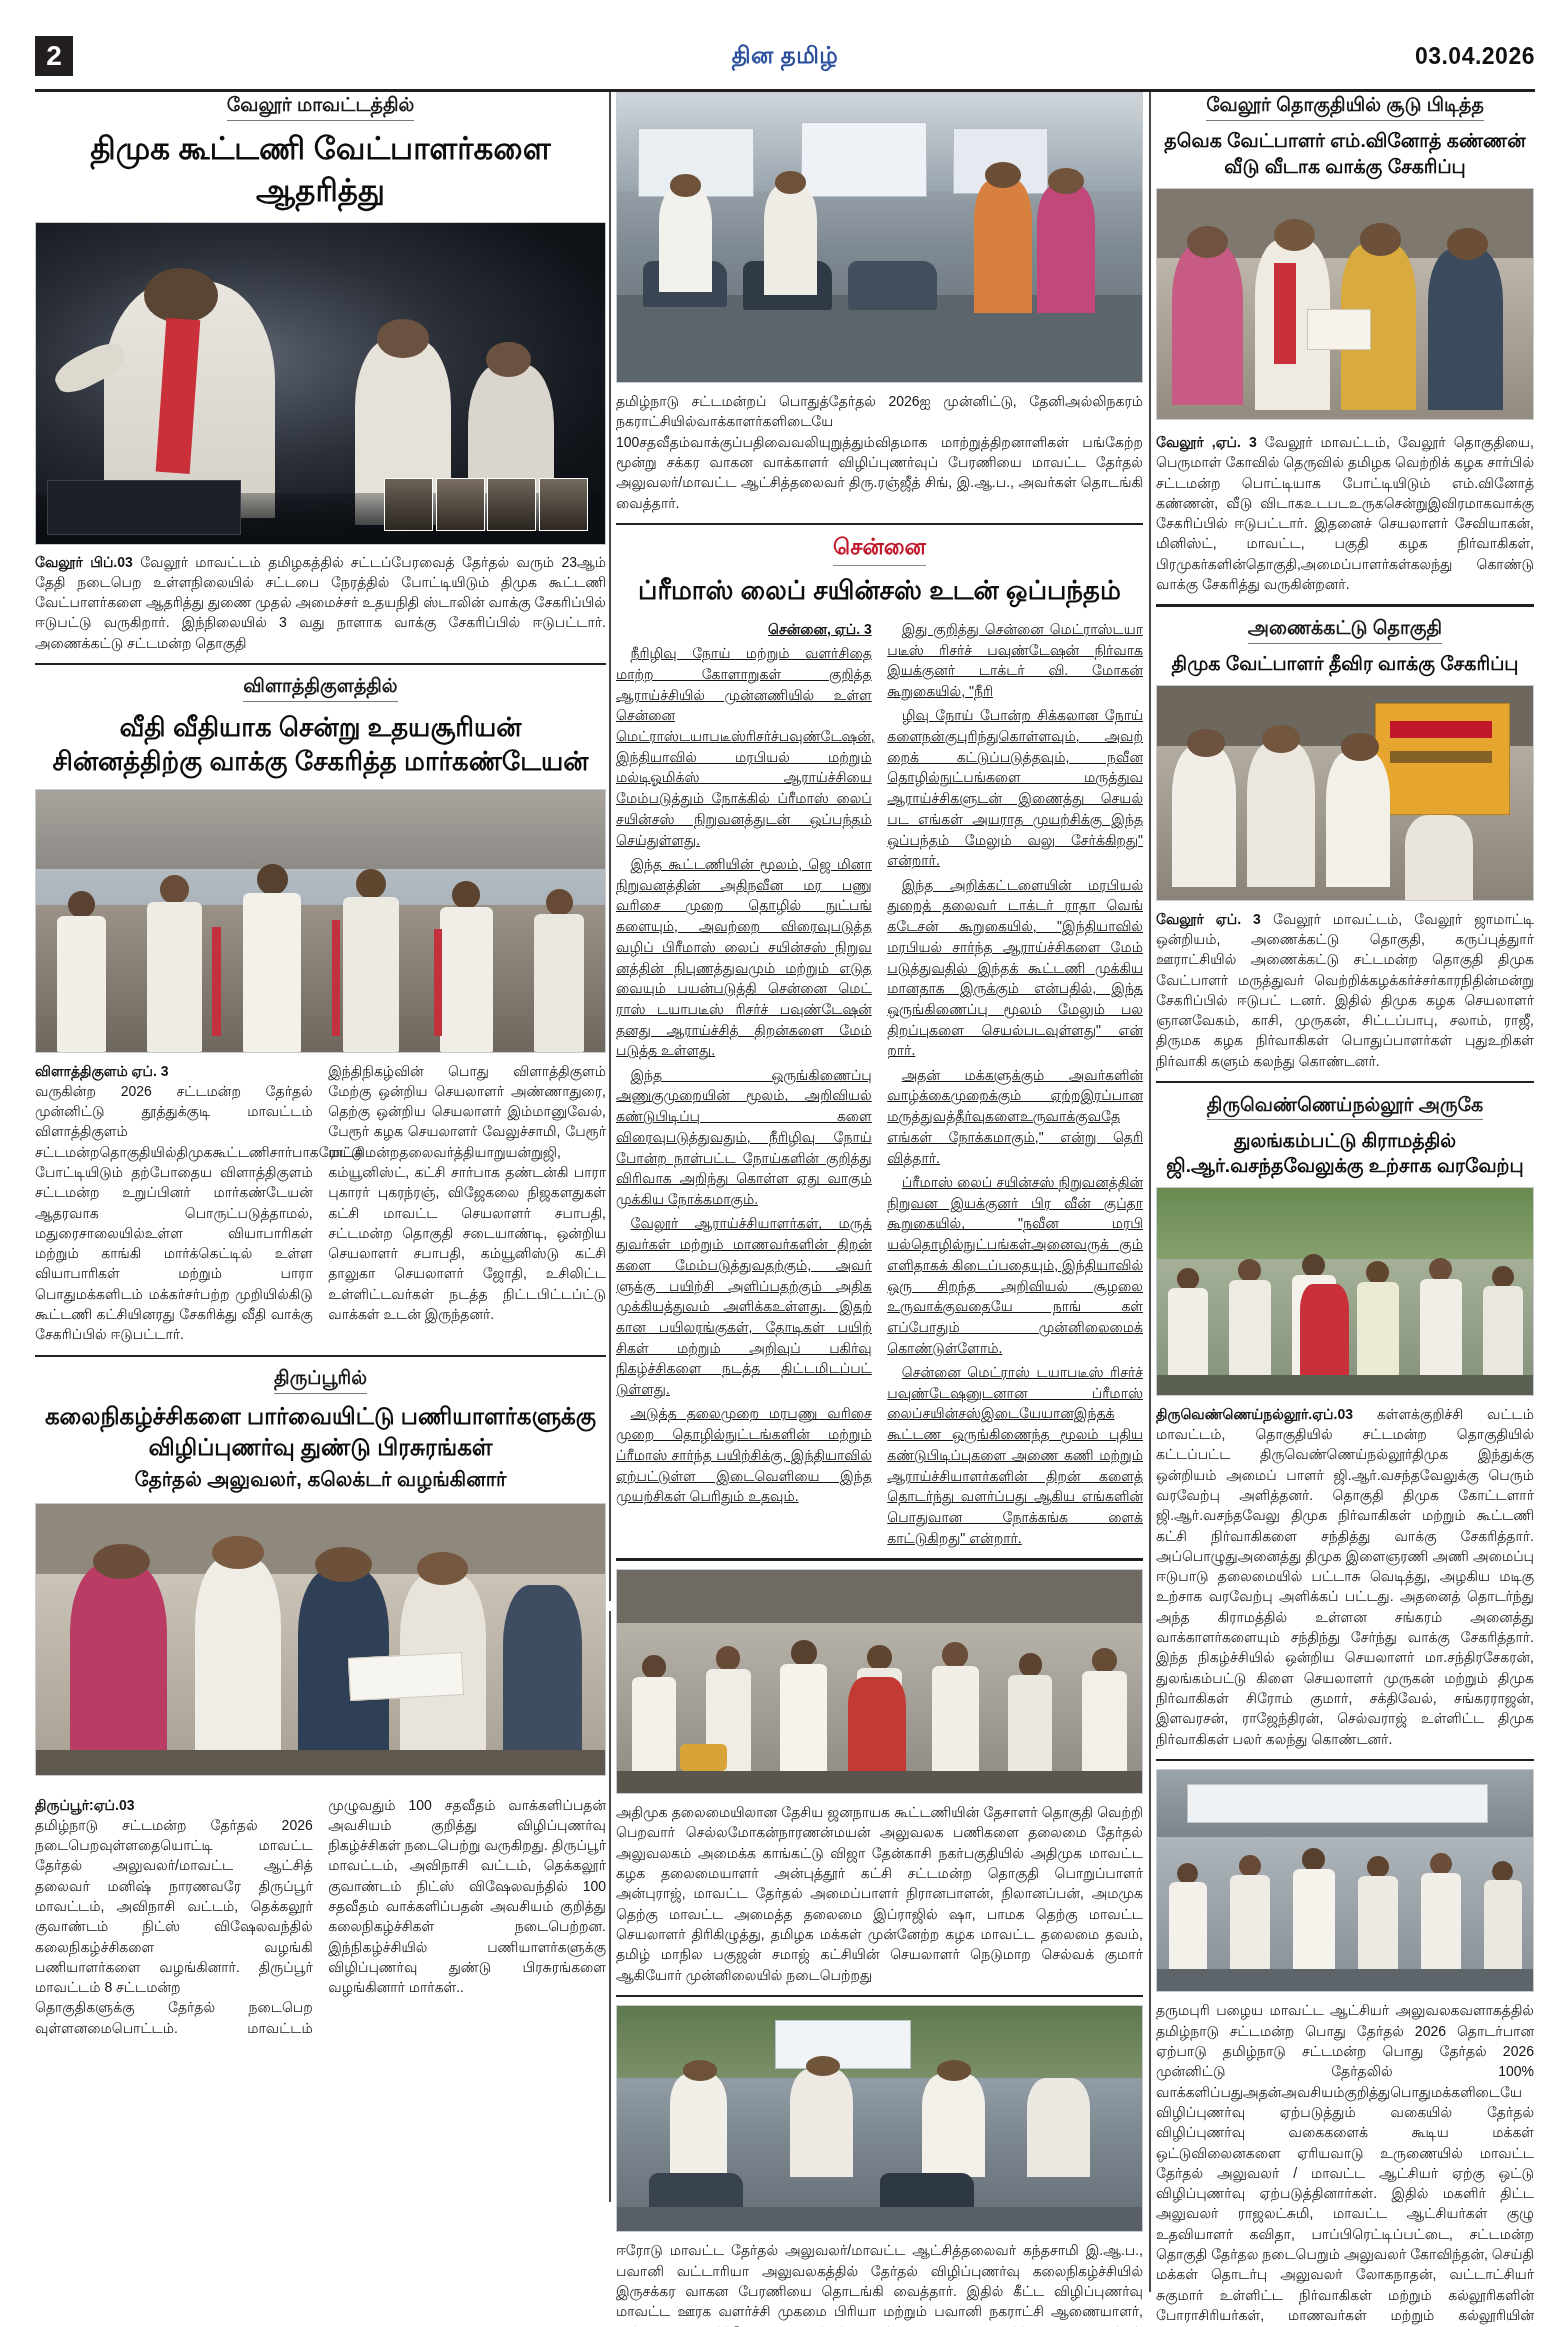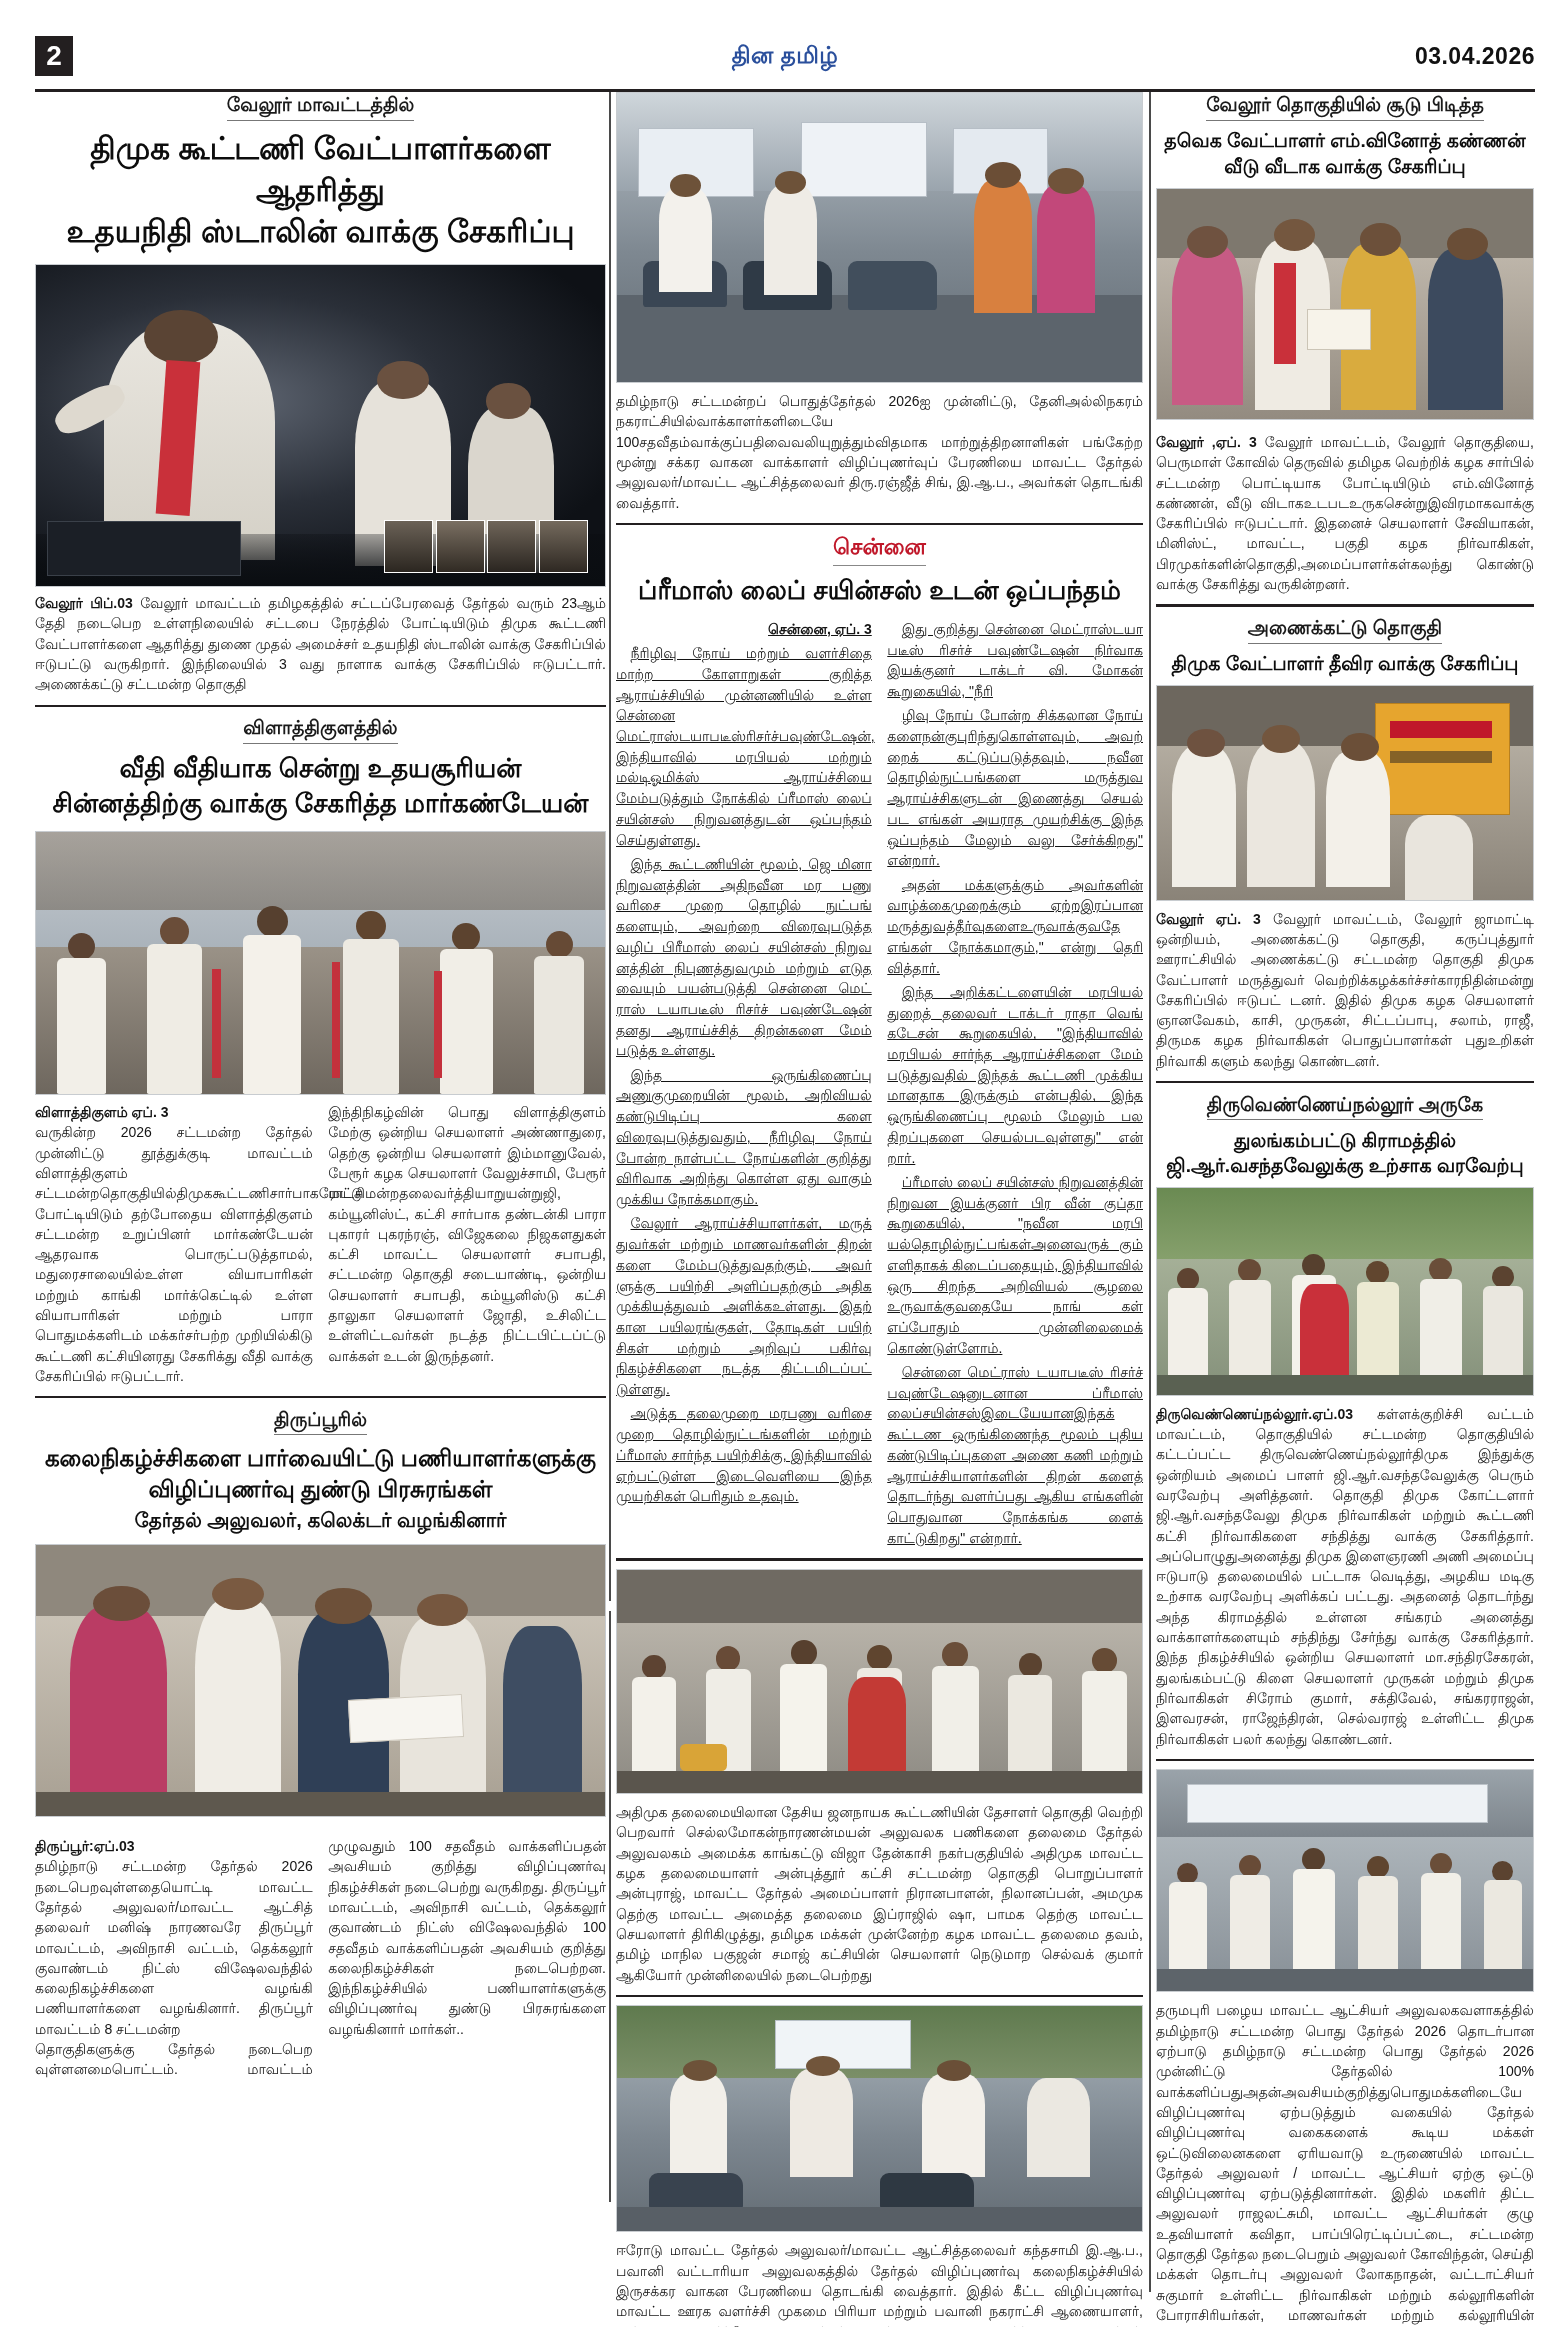--- a/index.html
+++ b/index.html
@@ -203,21 +203,20 @@
   <div class="vrule vrule-b"></div>
   <div class="vrule vrule-c"></div>
 
   <div class="col col-left">
 
     <div>
       <div class="kicker-wrap">
           <div class="kicker">வேலூர் மாவட்டத்தில்</div>
         </div>
       <div class="headline hl-xl">திமுக கூட்டணி வேட்பாளர்களை ஆதரித்து</div>
-      <div class="headline hl-xl">உதயநிதி ஸ்டாலின் வாக்கு சேகரிப்பு</div>
 
       <div class="photo" style="height:323px;margin-top:11px;background:#14171c;">
         <div style="position:absolute;left:0;top:0;width:100%;height:100%;background:radial-gradient(ellipse at 36% 42%, #5d6470 0%, #2a2f38 40%, #0e1116 78%);"></div>
         <div style="position:absolute;left:12%;top:18%;width:30%;height:74%;background:linear-gradient(180deg,#e9e6df 0%,#d4d0c6 100%);border-radius:42% 42% 0 0;"></div>
         <div style="position:absolute;left:19%;top:14%;width:13%;height:17%;border-radius:50%;background:#5a4434;"></div>
         <div style="position:absolute;left:22%;top:30%;width:6%;height:48%;background:#c9303a;transform:rotate(4deg);"></div>
         <div style="position:absolute;left:3%;top:40%;width:13%;height:10%;background:#ded9cf;border-radius:40%;transform:rotate(-28deg);"></div>
         <div style="position:absolute;left:56%;top:36%;width:17%;height:58%;background:#e6e2da;border-radius:36% 36% 0 0;"></div>
         <div style="position:absolute;left:60%;top:30%;width:9%;height:12%;border-radius:50%;background:#6a5140;"></div>
         <div style="position:absolute;left:76%;top:44%;width:15%;height:52%;background:#dad6cd;border-radius:36% 36% 0 0;"></div>
@@ -356,22 +355,22 @@
 
       <div class="body-text two-col" style="margin-top:11px;">
         <p class="noind" style="text-align:right;"><span class="dateline">சென்னை, ஏப். 3</span></p>
         <p>நீரிழிவு நோய் மற்றும் வளர்சிதை மாற்ற கோளாறுகள் குறித்த ஆராய்ச்சியில் முன்னணியில் உள்ள சென்னை மெட்ராஸ்டயாபடீஸ்ரிசர்ச்பவுண்டேஷன், இந்தியாவில் மரபியல் மற்றும் மல்டிஓமிக்ஸ் ஆராய்ச்சியை மேம்படுத்தும் நோக்கில் ப்ரீமாஸ் லைப் சயின்சஸ் நிறுவனத்துடன் ஒப்பந்தம் செய்துள்ளது.</p>
         <p>இந்த கூட்டணியின் மூலம், ஜெ மினா நிறுவனத்தின் அதிநவீன மர பணு வரிசை முறை தொழில் நுட்பங் களையும், அவற்றை விரைவுபடுத்த வழிப் பிரீமாஸ் லைப் சயின்சஸ் நிறுவ னத்தின் நிபுணத்துவமும் மற்றும் எடுத வையும் பயன்படுத்தி சென்னை மெட் ராஸ் டயாபடீஸ் ரிசர்ச் பவுண்டேஷன் தனது ஆராய்ச்சித் திறன்களை மேம் படுத்த உள்ளது.</p>
         <p>இந்த ஒருங்கிணைப்பு அணுகுமுறையின் மூலம், அறிவியல் கண்டுபிடிப்பு களை விரைவுபடுத்துவதும், நீரிழிவு நோய் போன்ற நாள்பட்ட நோய்களின் குறித்து விரிவாக அறிந்து கொள்ள ஏது வாகும் முக்கிய நோக்கமாகும்.</p>
         <p>வேலூர் ஆராய்ச்சியாளர்கள், மருத் துவர்கள் மற்றும் மாணவர்களின் திறன் களை மேம்படுத்துவதற்கும், அவர் ளுக்கு பயிற்சி அளிப்பதற்கும் அதிக முக்கியத்துவம் அளிக்கஉள்ளது. இதற் கான பயிலரங்குகள், தோடிகள் பயிற் சிகள் மற்றும் அறிவுப் பகிர்வு நிகழ்ச்சிகளை நடத்த திட்டமிடப்பட் டுள்ளது.</p>
         <p>அடுத்த தலைமுறை மரபணு வரிசை முறை தொழில்நுட்டங்களின் மற்றும் ப்ரீமாஸ் சார்ந்த பயிற்சிக்கு, இந்தியாவில் ஏற்பட்டுள்ள இடைவெளியை இந்த முயற்சிகள் பெரிதும் உதவும்.</p>
         <p>இது குறித்து சென்னை மெட்ராஸ்டயா படீஸ் ரிசர்ச் பவுண்டேஷன் நிர்வாக இயக்குனர் டாக்டர் வி. மோகன் கூறுகையில், "நீரி</p>
         <p>ழிவு நோய் போன்ற சிக்கலான நோய் களைநன்குபுரிந்துகொள்ளவும், அவற் றைக் கட்டுப்படுத்தவும், நவீன தொழில்நுட்பங்களை மருத்துவ ஆராய்ச்சிகளுடன் இணைத்து செயல் பட எங்கள் அயராத முயற்சிக்கு இந்த ஒப்பந்தம் மேலும் வலு சேர்க்கிறது" என்றார்.</p>
+        <p>இந்த அறிக்கட்டளையின் மரபியல் துறைத் தலைவர் டாக்டர் ராதா வெங் கடேசன் கூறுகையில், "இந்தியாவில் மரபியல் சார்ந்த ஆராய்ச்சிகளை மேம் படுத்துவதில் இந்தக் கூட்டணி முக்கிய மானதாக இருக்கும் என்பதில், இந்த ஒருங்கிணைப்பு மூலம் மேலும் பல திறப்புகளை செயல்படவுள்ளது" என் றார்.</p>
         <p>அதன் மக்களுக்கும் அவர்களின் வாழ்க்கைமுறைக்கும் ஏற்றஇரப்பான மருத்துவத்தீர்வுகளைஉருவாக்குவதே எங்கள் நோக்கமாகும்," என்று தெரி வித்தார்.</p>
-        <p>இந்த அறிக்கட்டளையின் மரபியல் துறைத் தலைவர் டாக்டர் ராதா வெங் கடேசன் கூறுகையில், "இந்தியாவில் மரபியல் சார்ந்த ஆராய்ச்சிகளை மேம் படுத்துவதில் இந்தக் கூட்டணி முக்கிய மானதாக இருக்கும் என்பதில், இந்த ஒருங்கிணைப்பு மூலம் மேலும் பல திறப்புகளை செயல்படவுள்ளது" என் றார்.</p>
         <p>ப்ரீமாஸ் லைப் சயின்சஸ் நிறுவனத்தின் நிறுவன இயக்குனர் பிர வீன் குப்தா கூறுகையில், "நவீன மரபி யல்தொழில்நுட்பங்கள்அனைவருக் கும் எளிதாகக் கிடைப்பதையும், இந்தியாவில் ஒரு சிறந்த அறிவியல் சூழலை உருவாக்குவதையே நாங் கள் எப்போதும் முன்னிலைமைக் கொண்டுள்ளோம்.</p>
         <p>சென்னை மெட்ராஸ் டயாபடீஸ் ரிசர்ச் பவுண்டேஷனுடனான ப்ரீமாஸ் லைப்சயின்சஸ்இடையேயானஇந்தக் கூட்டண ஒருங்கிணைந்த மூலம் புதிய கண்டுபிடிப்புகளை அணை கணி மற்றும் ஆராய்ச்சியாளர்களின் திறன் களைத் தொடர்ந்து வளர்ப்பது ஆகிய எங்களின் பொதுவான நோக்கங்க ளைக் காட்டுகிறது" என்றார்.</p>
       </div>
     </div>
 
     <div class="hr-thick"></div>
 
     <div>
       <div class="photo" style="height:225px;background:#a8a298;">
         <div style="position:absolute;left:0;top:0;width:100%;height:100%;background:linear-gradient(180deg,#c5bfb4 0%,#8d8a83 100%);"></div>

